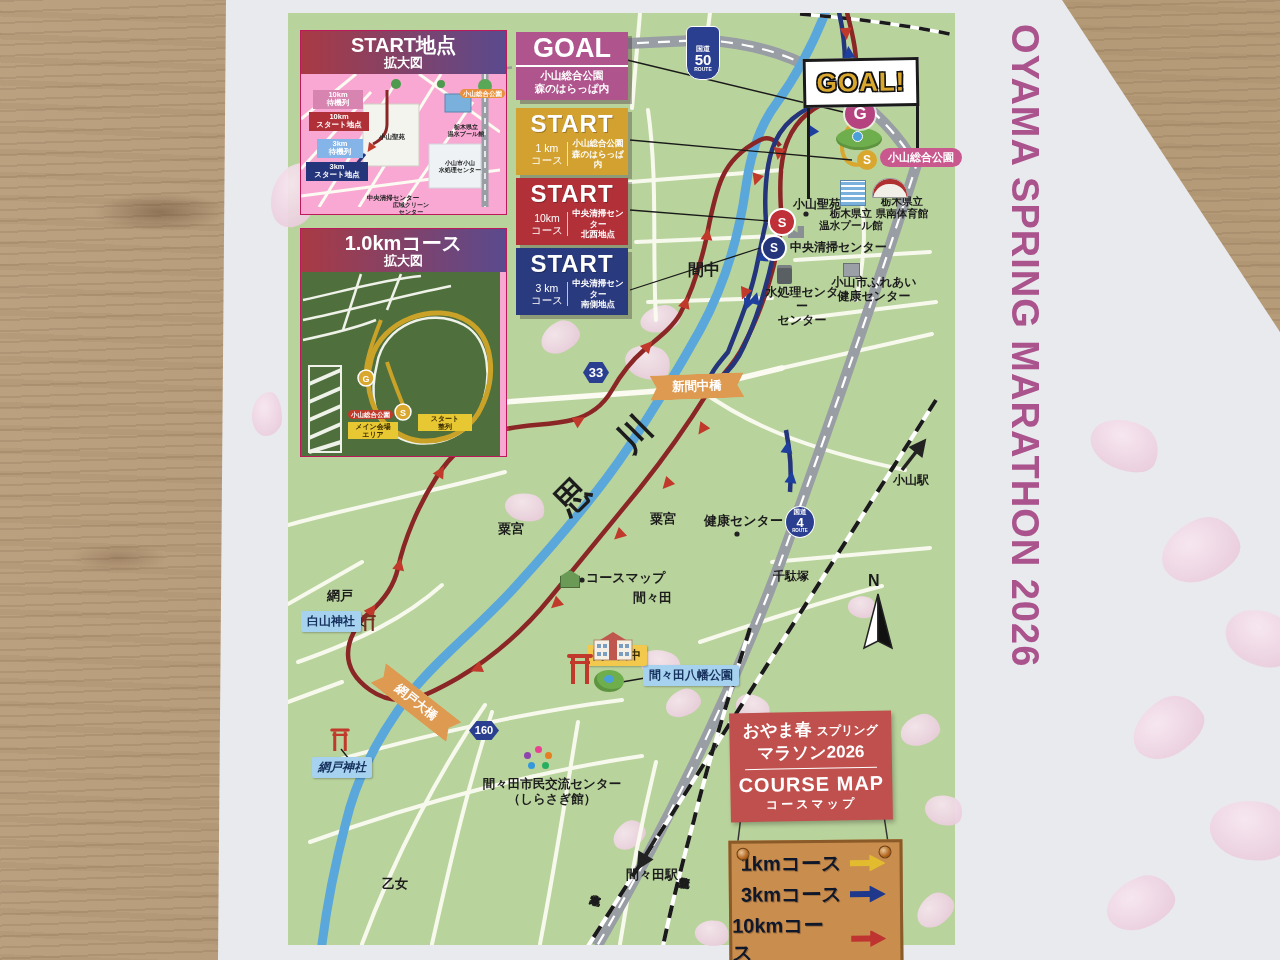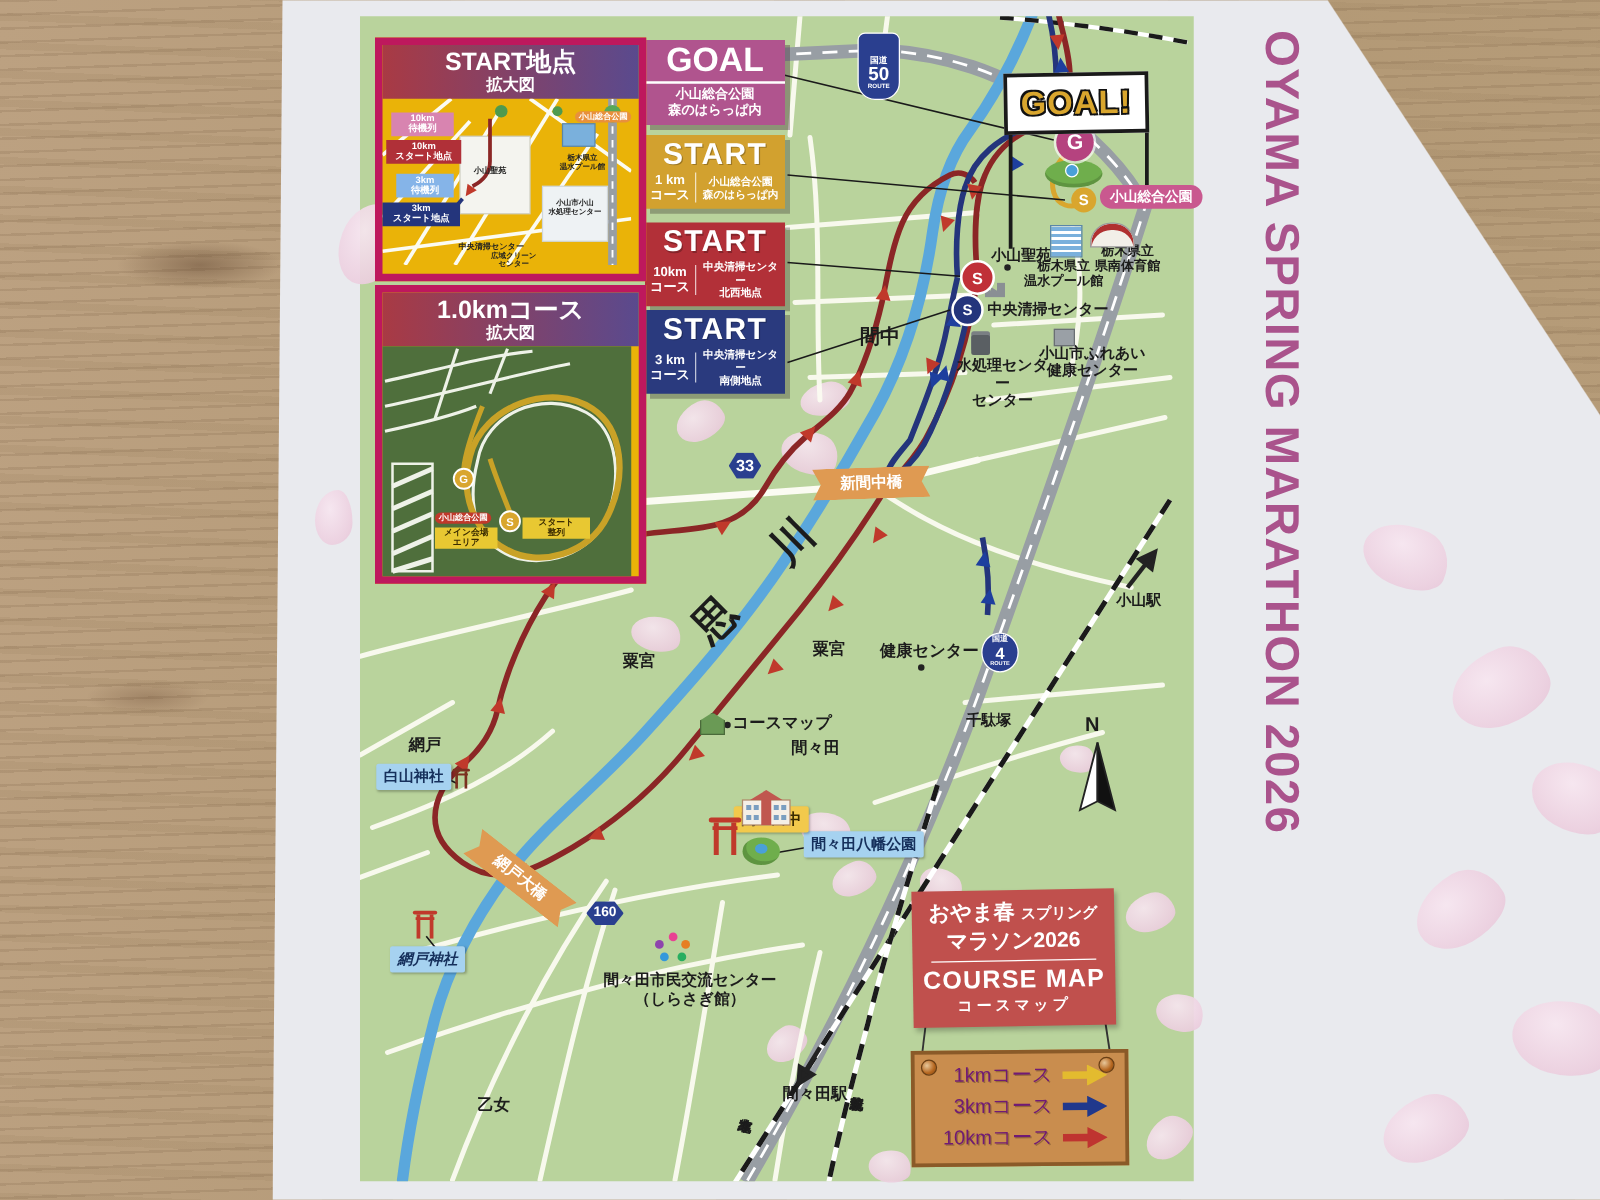--- a/index.html
+++ b/index.html
@@ -35,43 +35,43 @@
     letter-spacing:1px;transform:rotate(-1deg);
     text-shadow:-1.5px -1.5px 0 #111,1.5px -1.5px 0 #111,-1.5px 1.5px 0 #111,1.5px 1.5px 0 #111;}
   .post{position:absolute;width:3px;background:#1a1a1a;z-index:4;}
   .goalbox{position:absolute;left:516px;top:32px;width:112px;background:#b0548e;color:#fff;text-align:center;
     z-index:7;box-shadow:4px 4px 0 rgba(60,30,50,.35);}
   .goalbox .t{font-size:27px;font-weight:bold;line-height:1.1;padding:2px 0 1px;}
   .goalbox .loc{font-size:10.5px;font-weight:bold;line-height:1.3;border-top:2px solid #fff;padding:2px 0 4px;white-space:pre-line;}
   .startbox{position:absolute;width:112px;color:#fff;text-align:center;z-index:7;box-shadow:4px 4px 0 rgba(40,30,30,.3);}
   .startbox .t{font-size:24px;font-weight:bold;letter-spacing:1px;line-height:1.05;padding-top:3px;text-shadow:1px 1px 0 rgba(0,0,0,.25);}
   .startbox .row{display:flex;align-items:center;padding:2px 4px 5px;}
-  .startbox .course{font-size:10.5px;font-weight:bold;line-height:1.15;padding-right:4px;border-right:1px solid rgba(255,255,255,.7);white-space:pre-line;}
+  .startbox .course{font-size:10.5px;font-weight:normal;line-height:1.15;padding-right:4px;border-right:1px solid rgba(255,255,255,.7);white-space:pre-line;margin-left:11px;}
   .startbox .loc{font-size:8.5px;font-weight:bold;line-height:1.25;padding-left:4px;white-space:pre-line;flex:1;}
   .gold{background:#d2a12f;} .red{background:#b23038;} .navy{background:#2a3a7e;}
-  .insetbox{position:absolute;left:300px;z-index:7;border:6px solid #be185d;background:#eab308;}
+  .insetbox{position:absolute;left:300px;z-index:7;border:1px solid #be185d;background:#f9a8d4;}
   .inset-title{background:linear-gradient(90deg,#a93a44,#5a4a8e);color:#fff;text-align:center;padding:3px 0 4px;}
   .inset-title .big{font-size:20px;font-weight:bold;line-height:1.1;}
   .inset-title .small{font-size:13px;font-weight:bold;line-height:1.1;}
   .minitag{position:absolute;z-index:9;color:#fff;font-weight:bold;font-size:7.5px;line-height:1.1;
     padding:1px 3px;text-align:center;white-space:pre-line;}
   .minilbl{position:absolute;z-index:9;color:#222;font-weight:bold;font-size:6.5px;line-height:1.15;
     text-align:center;white-space:pre-line;}
   .legend-sign{position:absolute;left:730px;top:712px;width:162px;background:#c0504d;color:#fff;text-align:center;
     z-index:7;padding:6px 0 8px;transform:rotate(-1deg);box-shadow:2px 3px 4px rgba(0,0,0,.25);}
   .legend-sign .l1{font-size:17px;font-weight:bold;}
   .legend-sign .l1 .sub{font-size:12px;}
   .legend-sign .l2{font-size:17px;font-weight:bold;}
   .legend-sign hr{border:none;border-top:1.5px solid #fff;width:82%;margin:4px auto;}
   .legend-sign .en{font-size:20px;font-weight:bold;letter-spacing:1px;}
   .legend-sign .ensub{font-size:12px;font-weight:bold;letter-spacing:3px;}
   .legend-board{position:absolute;left:729px;top:840px;width:168px;background:#c98d4e;border:3px solid #8a5a28;
     z-index:7;transform:rotate(-.5deg);padding:5px 0 7px;}
   .legend-row{display:flex;align-items:center;justify-content:flex-end;padding:2px 14px 2px 0;}
-  .legend-row .ll{color:#701a75;font-weight:normal;font-size:16px;margin-right:8px;text-shadow:1px 1px 0 rgba(0,0,0,.25);}
+  .legend-row .ll{color:#0f172a;font-weight:bold;font-size:20px;margin-right:8px;text-shadow:1px 1px 0 rgba(0,0,0,.25);}
   .larrow{width:36px;height:17px;clip-path:polygon(0 32%,55% 32%,55% 0,100% 50%,55% 100%,55% 68%,0 68%);}
   .nail{position:absolute;width:11px;height:11px;border-radius:50%;background:radial-gradient(circle at 35% 35%,#e7c79a,#b5651d 60%,#7a4a1a);border:1px solid #6a3f15;z-index:8;}
   .badge-hex{position:absolute;z-index:6;background:#2a3f8f;color:#fff;font-weight:bold;text-align:center;
     clip-path:polygon(25% 0,75% 0,100% 50%,75% 100%,25% 100%,0 50%);}
   .badge-shield{position:absolute;z-index:6;background:#2a3f8f;color:#fff;font-weight:bold;text-align:center;
     border:1.5px solid #fff;line-height:1;}
   .side-title{position:absolute;left:972px;top:24px;width:74px;height:934px;z-index:5;overflow:hidden;
     writing-mode:vertical-rl;font-size:38px;font-weight:bold;color:#aa538c;letter-spacing:1px;}
   .icon{position:absolute;z-index:5;}
 </style>

